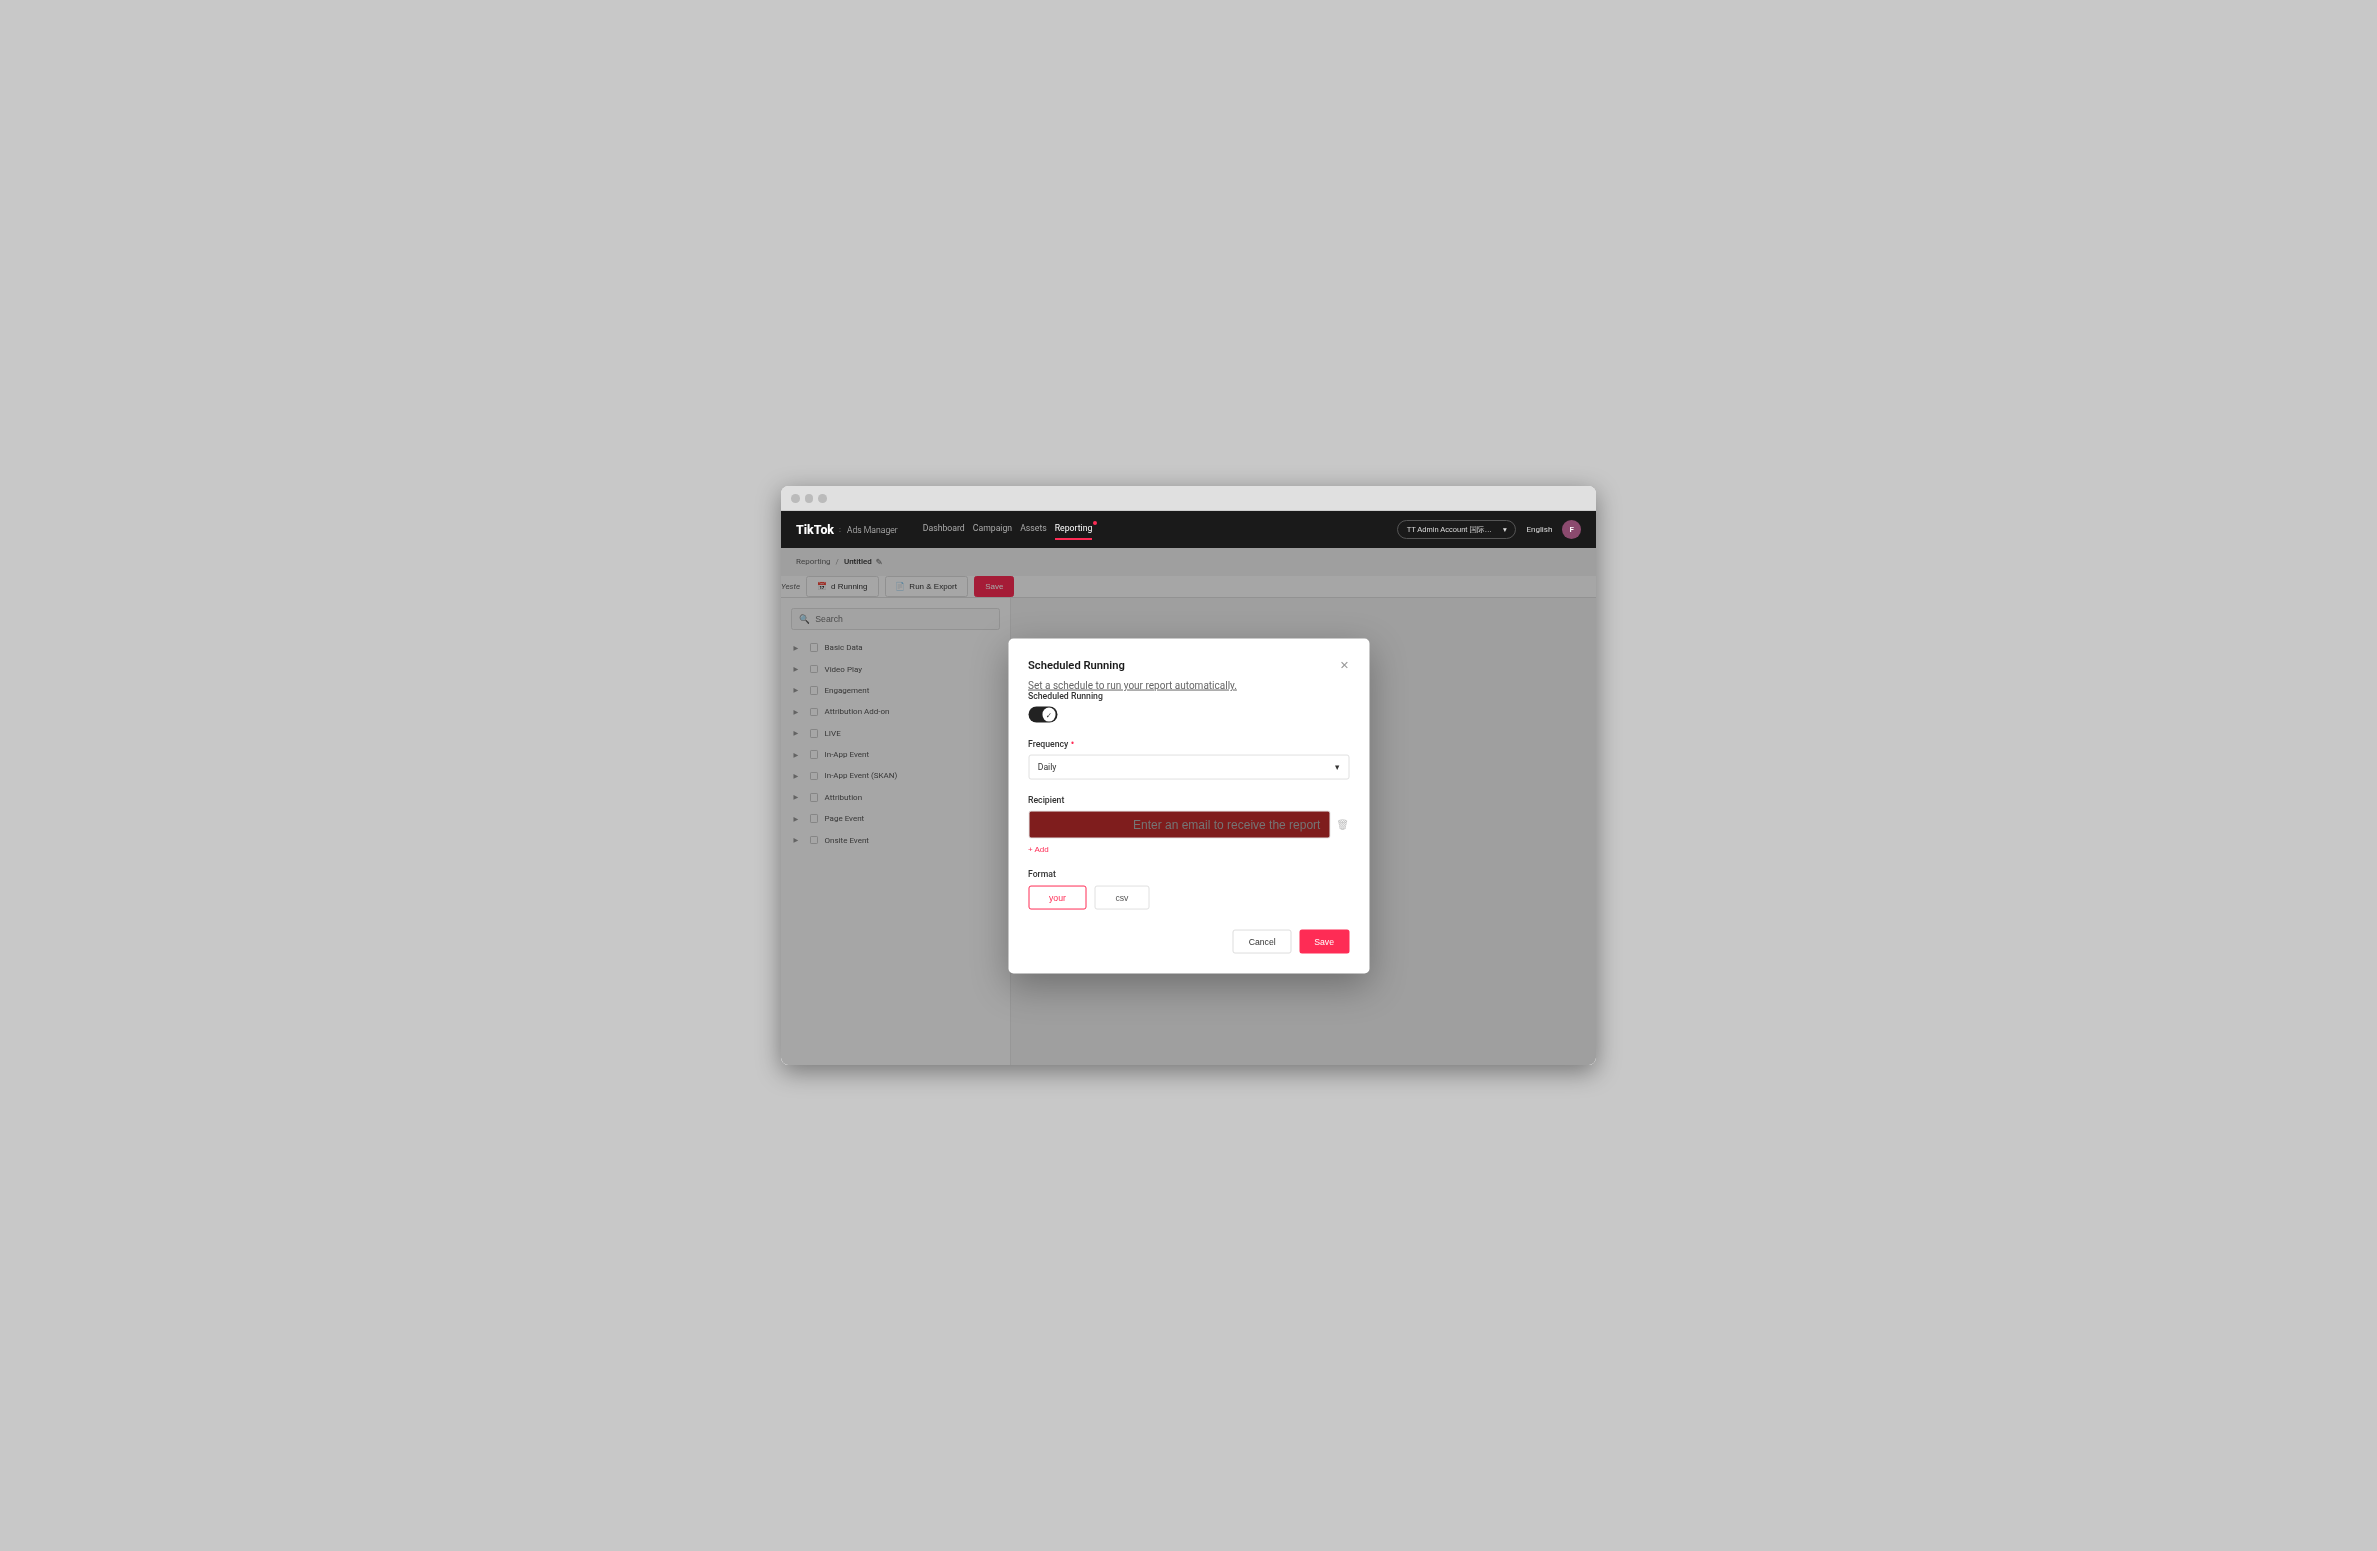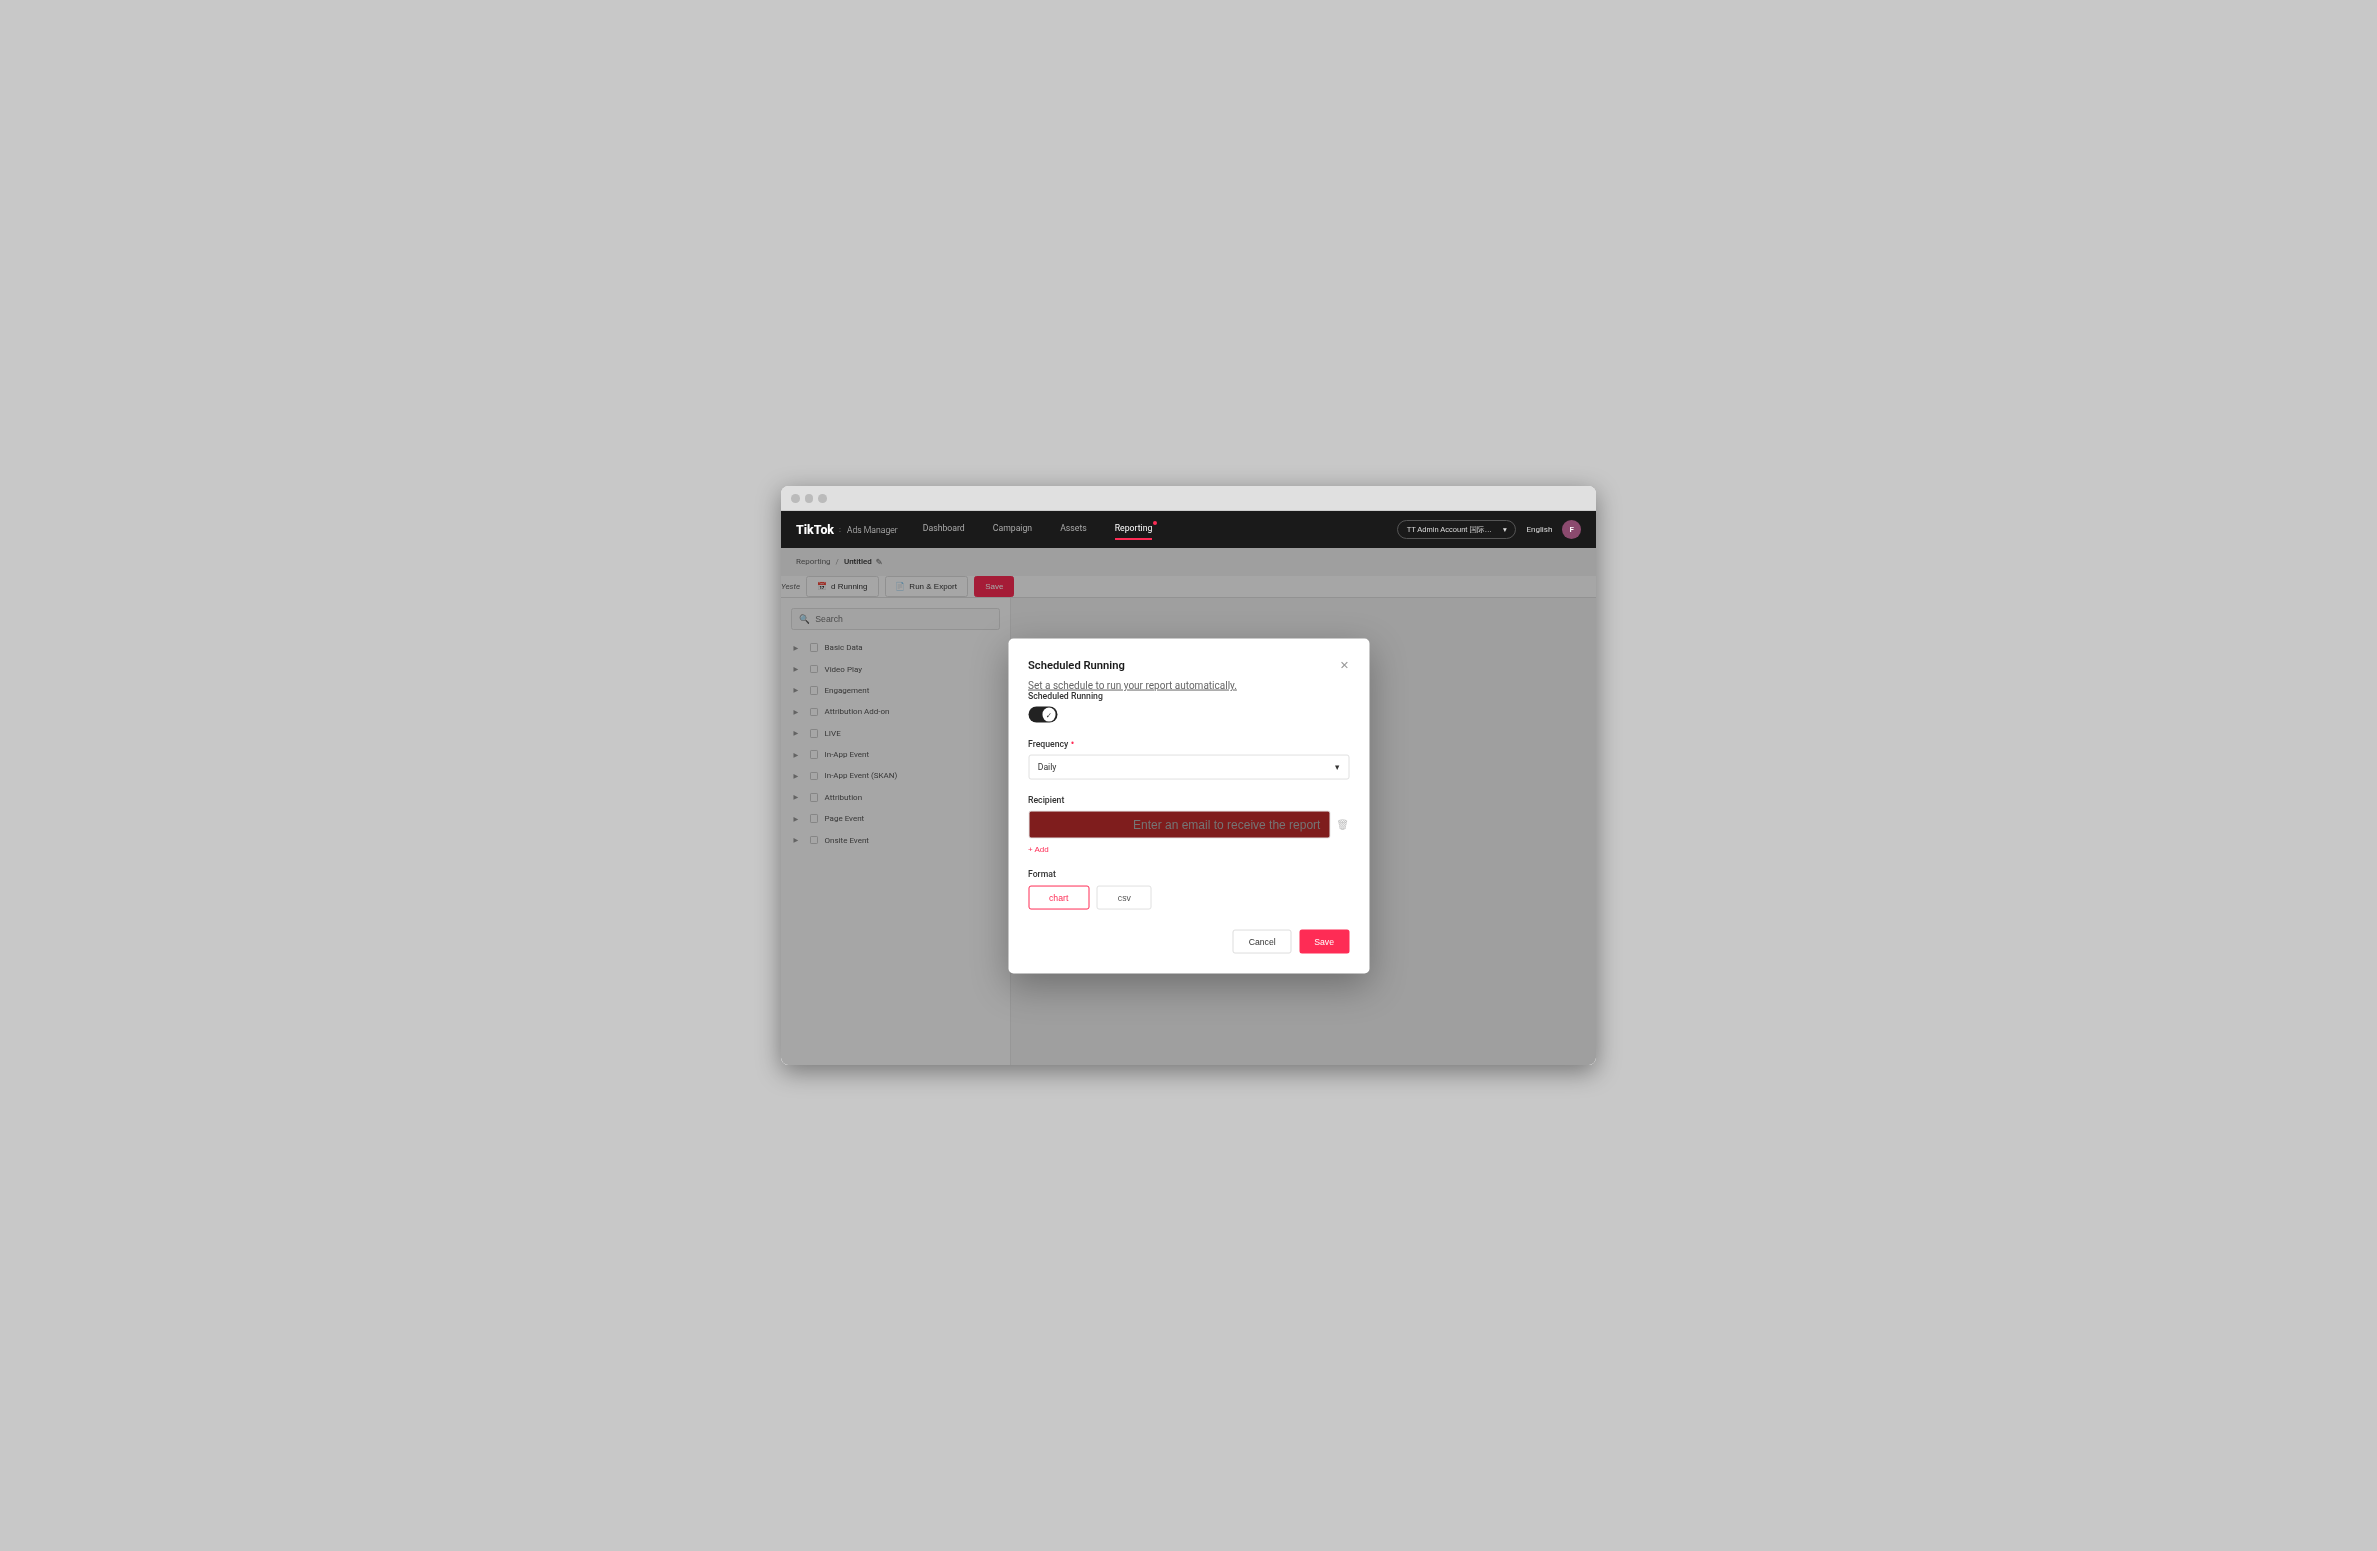--- a/index.html
+++ b/index.html
@@ -45,21 +45,21 @@
       align-items: center;
       gap: 3.7px;
       color: white;
       font-size: 12.4px;
       font-weight: 700;
       white-space: nowrap;
     }
     .brand-ads { font-weight: 300; font-size: 8.7px; color: #ccc; margin-left: 2.5px; }
     .nav-links {
       display: flex;
-      gap: 28px;
+      gap: 8px;
       flex: 1;
     }
     .nav-link {
       color: #aaa;
       font-size: 8.7px;
       cursor: pointer;
       position: relative;
       padding-bottom: 2.5px;
     }
     .nav-link.active {
@@ -569,21 +569,21 @@
         <div class="recipient-row">
           <input class="email-input" type="email" placeholder="Enter an email to receive the report" style="">
           <span class="delete-icon">🗑</span>
         </div>
         <button class="add-btn">+ Add</button>
       </div>
 
       <div class="modal-section">
         <div class="modal-label">Format</div>
         <div class="format-group">
-          <button class="format-btn active">chart</button>
+          <button class="format-btn active">your</button>
           <button class="format-btn">csv</button>
         </div>
       </div>
 
       <div class="modal-footer">
         <button class="btn-cancel">Cancel</button>
         <button class="btn-save">Save</button>
       </div>
     </div>
 

